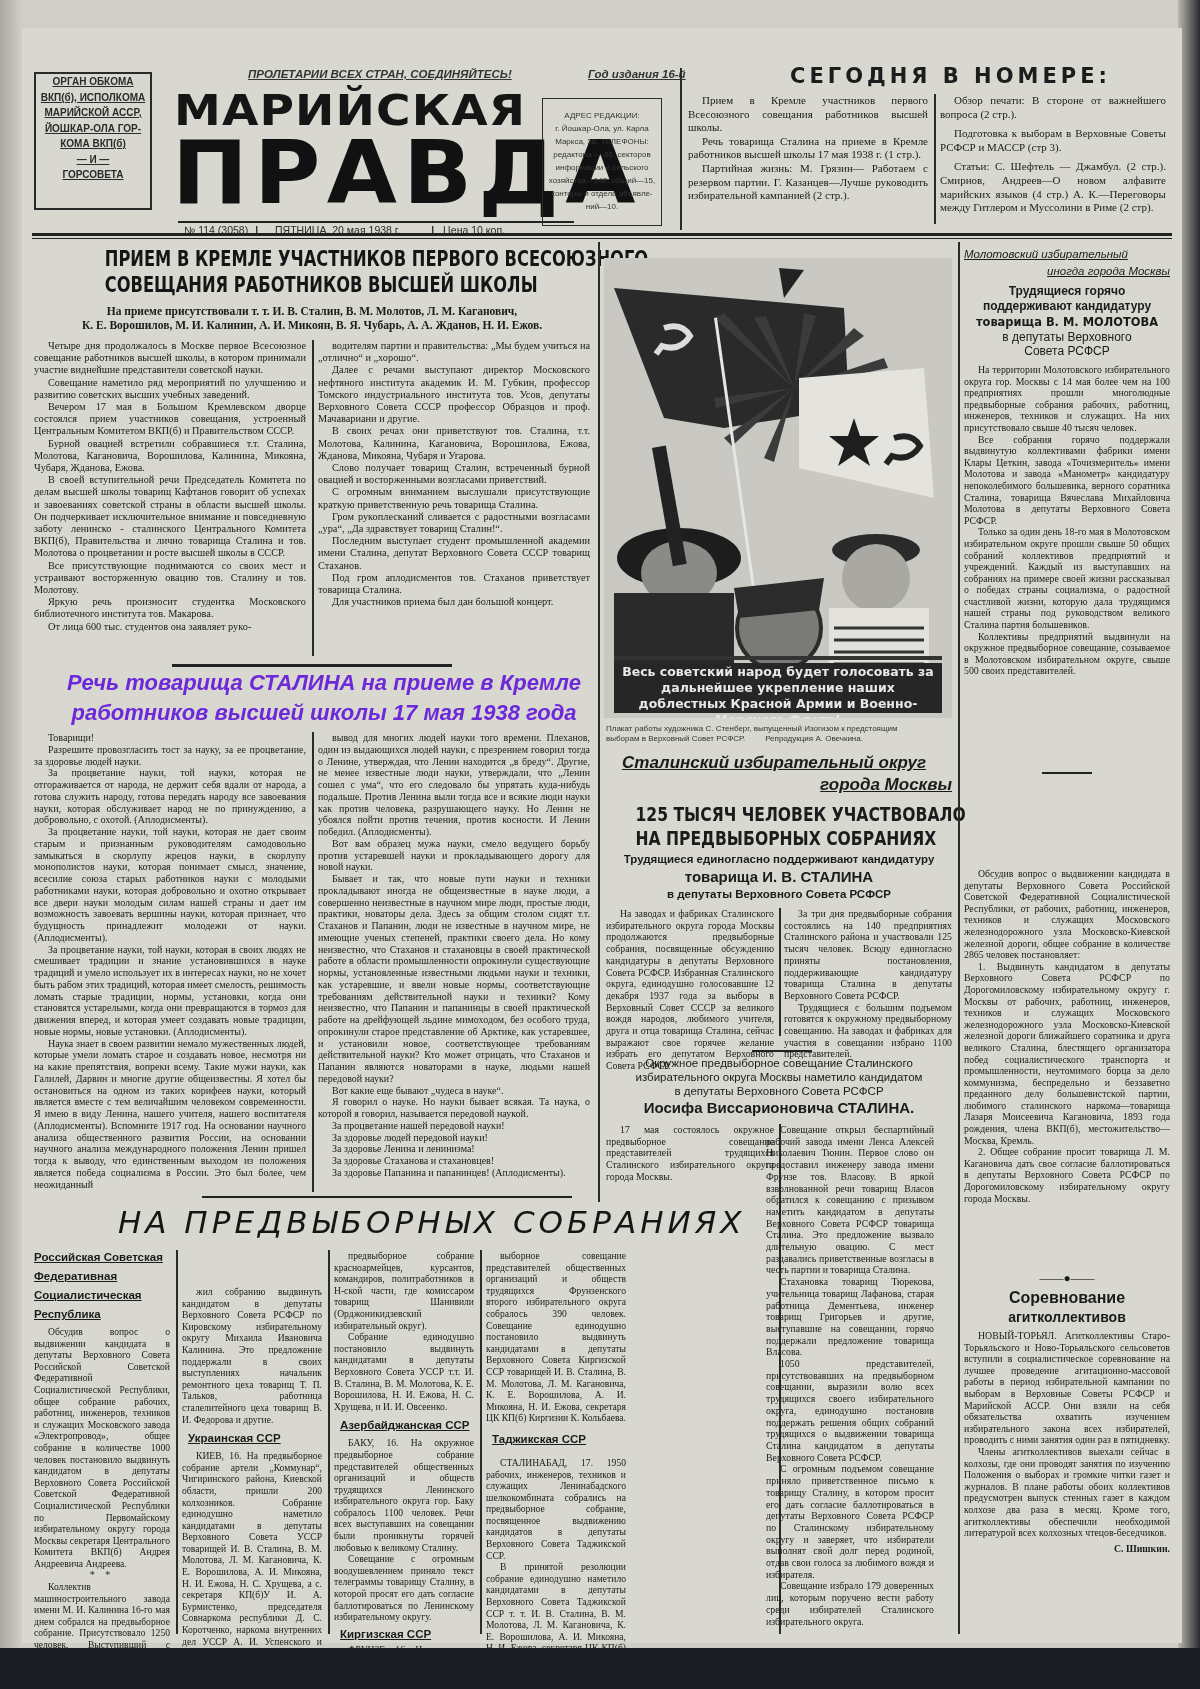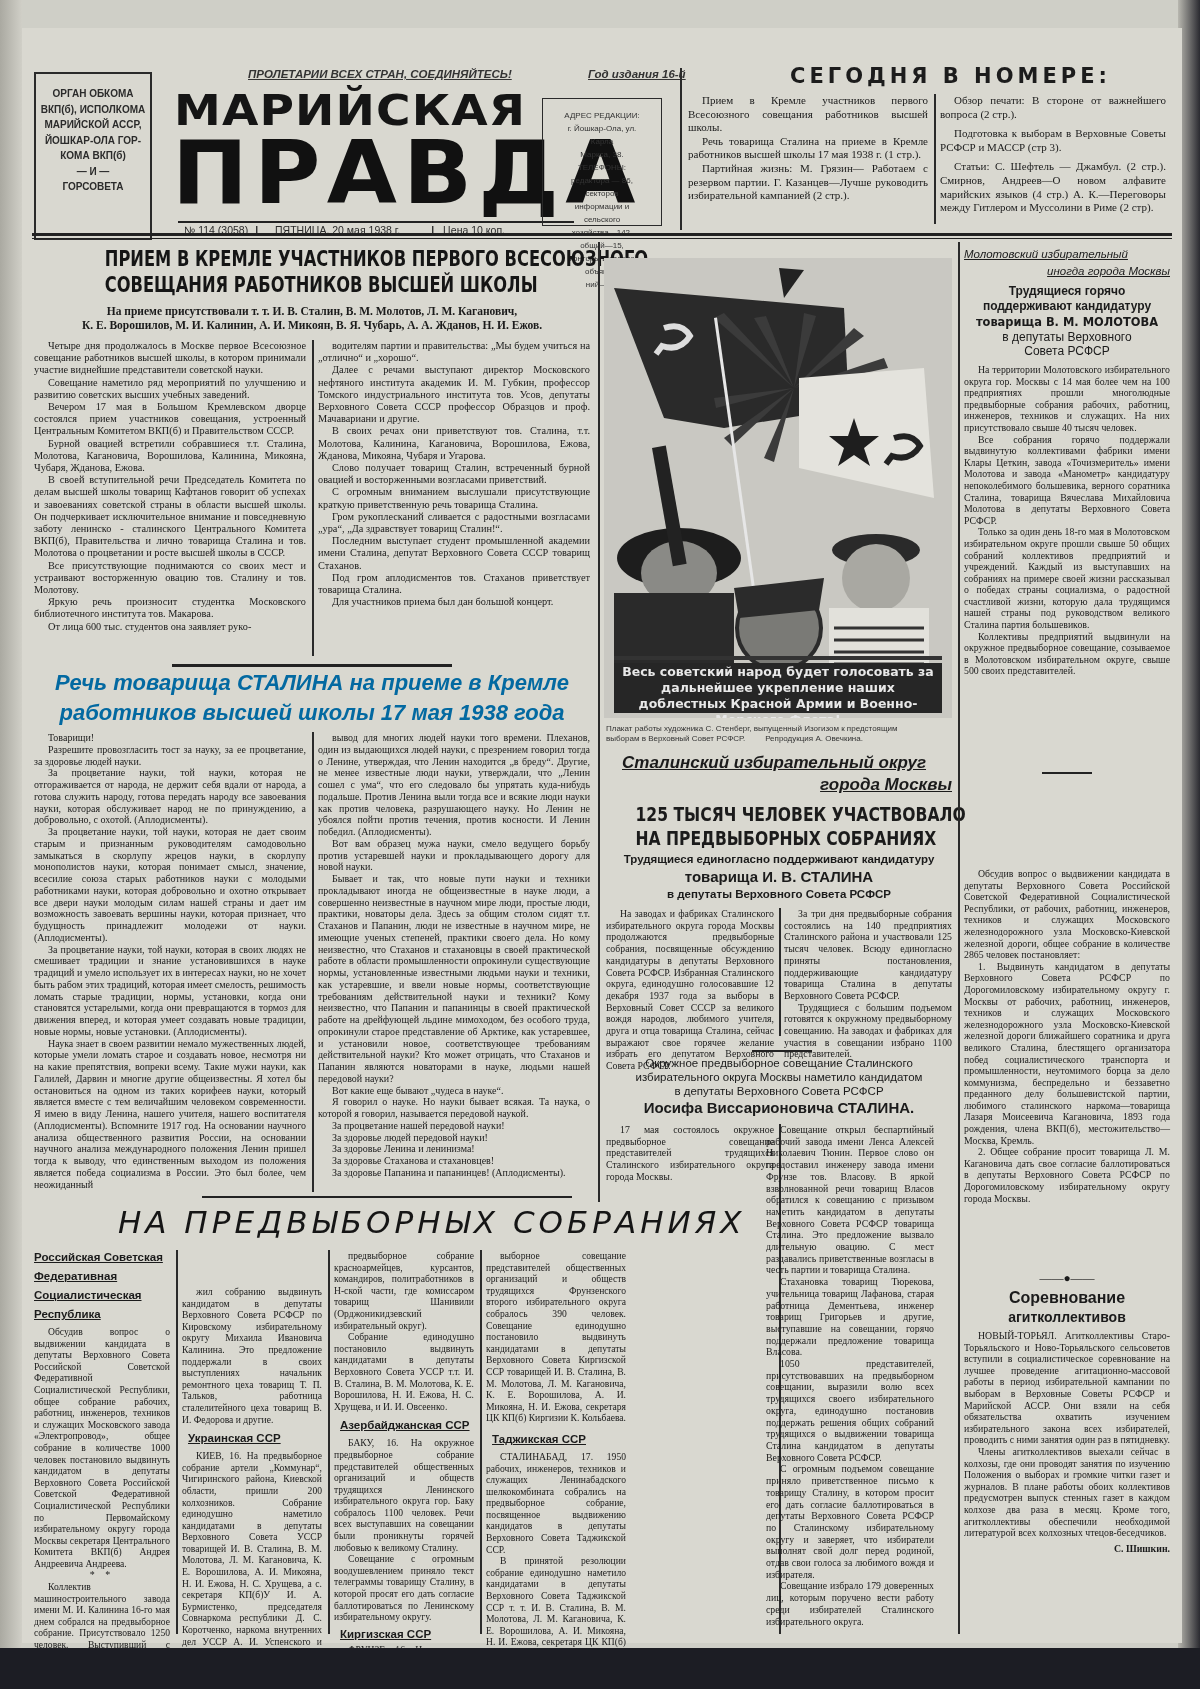--- a/index.html
+++ b/index.html
@@ -23,21 +23,21 @@
   .dots{letter-spacing:4px;text-align:center;font-size:10px;}
 </style>
 </head>
 <body>
 
 <div class="left-scan"></div>
 <div class="edge-dark2"></div>
 
 <div class="page">
 
-  <div class="abs box" style="left:12px;top:44px;width:118px;height:168px;padding:12px 2px;font-family:'Liberation Sans',sans-serif;font-size:10px;line-height:15.5px;text-align:center;font-weight:bold;color:#2b2b2b;">
+  <div class="abs box" style="left:12px;top:44px;width:118px;height:138px;padding:0 2px;font-family:'Liberation Sans',sans-serif;font-size:10px;line-height:15.5px;text-align:center;font-weight:bold;color:#2b2b2b;text-decoration:underline;">
     <div>ОРГАН ОБКОМА</div>
     <div>ВКП(б), ИСПОЛКОМА</div>
     <div>МАРИЙСКОЙ АССР,</div>
     <div>ЙОШКАР-ОЛА ГОР-</div>
     <div>КОМА ВКП(б)</div>
     <div>— И —</div>
     <div>ГОРСОВЕТА</div>
   </div>
 
   <div class="abs" style="left:226px;top:40px;font-family:'Liberation Sans',sans-serif;font-style:italic;font-weight:bold;font-size:11.5px;text-decoration:underline;color:#333;">ПРОЛЕТАРИИ ВСЕХ СТРАН, СОЕДИНЯЙТЕСЬ!</div>
@@ -48,21 +48,21 @@
 
   <div class="rule" style="left:156px;top:193px;width:396px;height:1.5px;"></div>
   <div class="abs" style="left:162px;top:196px;font-family:'Liberation Sans',sans-serif;font-size:10.5px;color:#2a2a2a;white-space:nowrap;">
     <span>№ 114 (3058)</span>
     <span style="margin:0 14px 0 4px;font-weight:bold;">|</span>
     <span>ПЯТНИЦА, 20 мая 1938 г.</span>
     <span style="margin:0 6px 0 28px;font-weight:bold;">|</span>
     <span>Цена 10 коп.</span>
   </div>
 
-  <div class="abs box" style="left:520px;top:70px;width:120px;height:128px;padding:10px 20px;font-size:8px;line-height:13px;text-align:center;font-family:'Liberation Sans',sans-serif;color:#333;border-width:1.5px;">
+  <div class="abs box" style="left:520px;top:70px;width:120px;height:128px;padding:10px 2px;font-size:8px;line-height:13px;text-align:center;font-family:'Liberation Sans',sans-serif;color:#333;border-width:1.5px;">
     <div>АДРЕС РЕДАКЦИИ:</div>
     <div>г. Йошкар-Ола, ул. Карла</div>
     <div>Маркса, 38. ТЕЛЕФОНЫ:</div>
     <div>редактора — 86, секторов</div>
     <div>информации и сельского</div>
     <div>хозяйства—142, общий—15,</div>
     <div>конторы и отдела объявле-</div>
     <div>ний—10.</div>
   </div>
 
@@ -110,21 +110,21 @@
     <p>Слово получает товарищ Сталин, встреченный бурной овацией и восторженными возгласами приветствий.</p>
     <p>С огромным вниманием выслушали присутствующие краткую приветственную речь товарища Сталина.</p>
     <p>Гром рукоплесканий сливается с радостными возгласами „ура“, „Да здравствует товарищ Сталин!“.</p>
     <p>Последним выступает студент промышленной академии имени Сталина, депутат Верховного Совета СССР товарищ Стаханов.</p>
     <p>Под гром аплодисментов тов. Стаханов приветствует товарища Сталина.</p>
     <p>Для участников приема был дан большой концерт.</p>
   </div>
 
   <div class="rule" style="left:150px;top:636px;width:280px;height:3px;"></div>
 
-  <div class="abs c ital-head" style="left:10px;top:640px;width:560px;font-size:22px;line-height:30px;color:#0369a1;">
+  <div class="abs c ital-head" style="left:22px;top:640px;width:560px;font-size:22px;line-height:30px;color:#6d28d9;">
     <div>Речь товарища СТАЛИНА на приеме в Кремле</div>
     <div>работников высшей школы 17 мая 1938 года</div>
   </div>
   <div class="abs body" style="left:12px;top:704px;width:272px;font-size:10px;line-height:11.75px;">
     <p>Товарищи!</p>
     <p>Разрешите провозгласить тост за науку, за ее процветание, за здоровье людей науки.</p>
     <p>За процветание науки, той науки, которая не отгораживается от народа, не держит себя вдали от народа, а готова служить народу, готова передать народу все завоевания науки, которая обслуживает народ не по принуждению, а добровольно, с охотой. (Аплодисменты).</p>
     <p>За процветание науки, той науки, которая не дает своим старым и признанным руководителям самодовольно замыкаться в скорлупу жрецов науки, в скорлупу монополистов науки, которая понимает смысл, значение, всесилие союза старых работников науки с молодыми работниками науки, которая добровольно и охотно открывает все двери науки молодым силам нашей страны и дает им возможность завоевать вершины науки, которая признает, что будущность принадлежит молодежи от науки. (Аплодисменты).</p>
     <p>За процветание науки, той науки, которая в своих людях не смешивает традиции и знание установившихся в науке традиций и умело использует их в интересах науки, но не хочет быть рабом этих традиций, которая имеет смелость, решимость ломать старые традиции, нормы, установки, когда они становятся устарелыми, когда они превращаются в тормоз для движения вперед, и которая умеет создавать новые традиции, новые нормы, новые установки. (Аплодисменты).</p>
     <p>Наука знает в своем развитии немало мужественных людей, которые умели ломать старое и создавать новое, несмотря ни на какие препятствия, вопреки всему. Такие мужи науки, как Галилей, Дарвин и многие другие общеизвестны. Я хотел бы остановиться на одном из таких корифеев науки, который является вместе с тем величайшим человеком современности. Я имею в виду Ленина, нашего учителя, нашего воспитателя (Аплодисменты). Вспомните 1917 год. На основании научного анализа общественного развития России, на основании научного анализа международного положения Ленин пришел тогда к выводу, что единственным выходом из положения является победа социализма в России. Это был более, чем неожиданный</p>
@@ -299,19 +299,19 @@
     <p>Собрание единодушно постановило выдвинуть кандидатами в депутаты Верховного Совета УССР т.т. И. В. Сталина, В. М. Молотова, К. Е. Ворошилова, Н. И. Ежова, Н. С. Хрущева, и И. И. Овсеенко.</p>
     <div class="sect-label" style="margin:4px 0 2px 6px;">Азербайджанская ССР</div>
     <p>БАКУ, 16. На окружное предвыборное собрание представителей общественных организаций и обществ трудящихся Ленинского избирательного округа гор. Баку собралось 1100 человек. Речи всех выступавших на совещании были проникнуты горячей любовью к великому Сталину.</p>
     <p>Совещание с огромным воодушевлением приняло текст телеграммы товарищу Сталину, в которой просят его дать согласие баллотироваться по Ленинскому избирательному округу.</p>
     <div class="sect-label" style="margin:2px 0 0 6px;">Киргизская ССР</div>
     <p>ФРУНЗЕ, 16. На окружное пред-</p>
   </div>
   <div class="vrule" style="left:458px;top:1222px;height:384px;"></div>
   <div class="abs body" style="left:464px;top:1222px;width:140px;font-size:9.6px;line-height:11.6px;">
     <p>выборное совещание представителей общественных организаций и обществ трудящихся Фрунзенского второго избирательного округа собралось 390 человек. Совещание единодушно постановило выдвинуть кандидатами в депутаты Верховного Совета Киргизской ССР товарищей И. В. Сталина, В. М. Молотова, Л. М. Кагановича, К. Е. Ворошилова, А. И. Микояна, Н. И. Ежова, секретаря ЦК КП(б) Киргизии К. Кольбаева.</p>
-    <div class="sect-label" style="margin:6px 0 2px 6px;">Таджикская ССР</div>
+    <div class="sect-label" style="margin:6px 0 8px 6px;">Таджикская ССР</div>
     <p>СТАЛИНАБАД, 17. 1950 рабочих, инженеров, техников и служащих Ленинабадского шелкокомбината собрались на предвыборное собрание, посвященное выдвижению кандидатов в депутаты Верховного Совета Таджикской ССР.</p>
     <p>В принятой резолюции собрание единодушно наметило кандидатами в депутаты Верховного Совета Таджикской ССР т. т. И. В. Сталина, В. М. Молотова, Л. М. Кагановича, К. Е. Ворошилова, А. И. Микояна, Н. И. Ежова, секретаря ЦК КП(б) Таджикистана Протопопова, председателя Совнаркома Таджикской ССР М. Курганова и стахановок шелкокомбината С. Исматуллаеву и Б. Мороджабову.</p>
   </div>
 </div>
 
 <div class="edge-dark"></div>
 
 </body></html>

